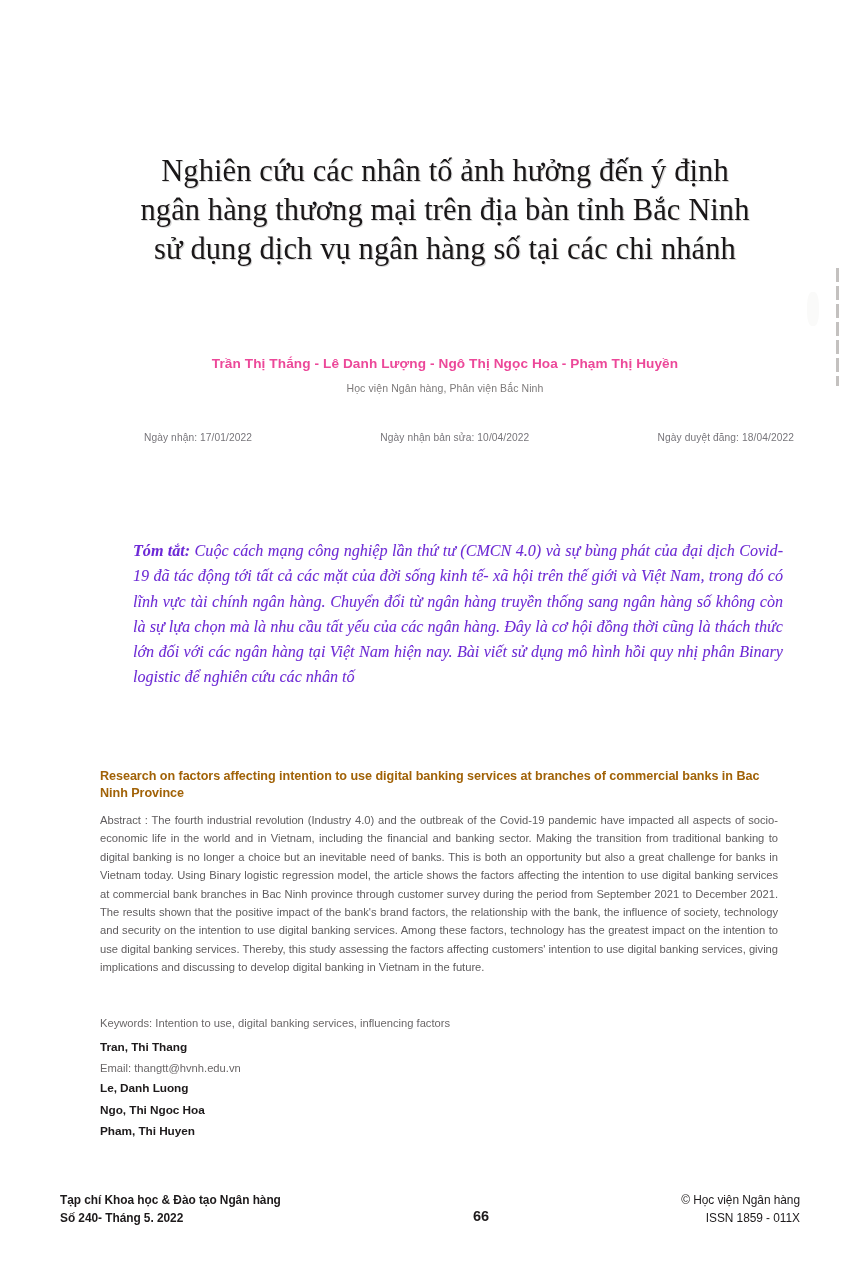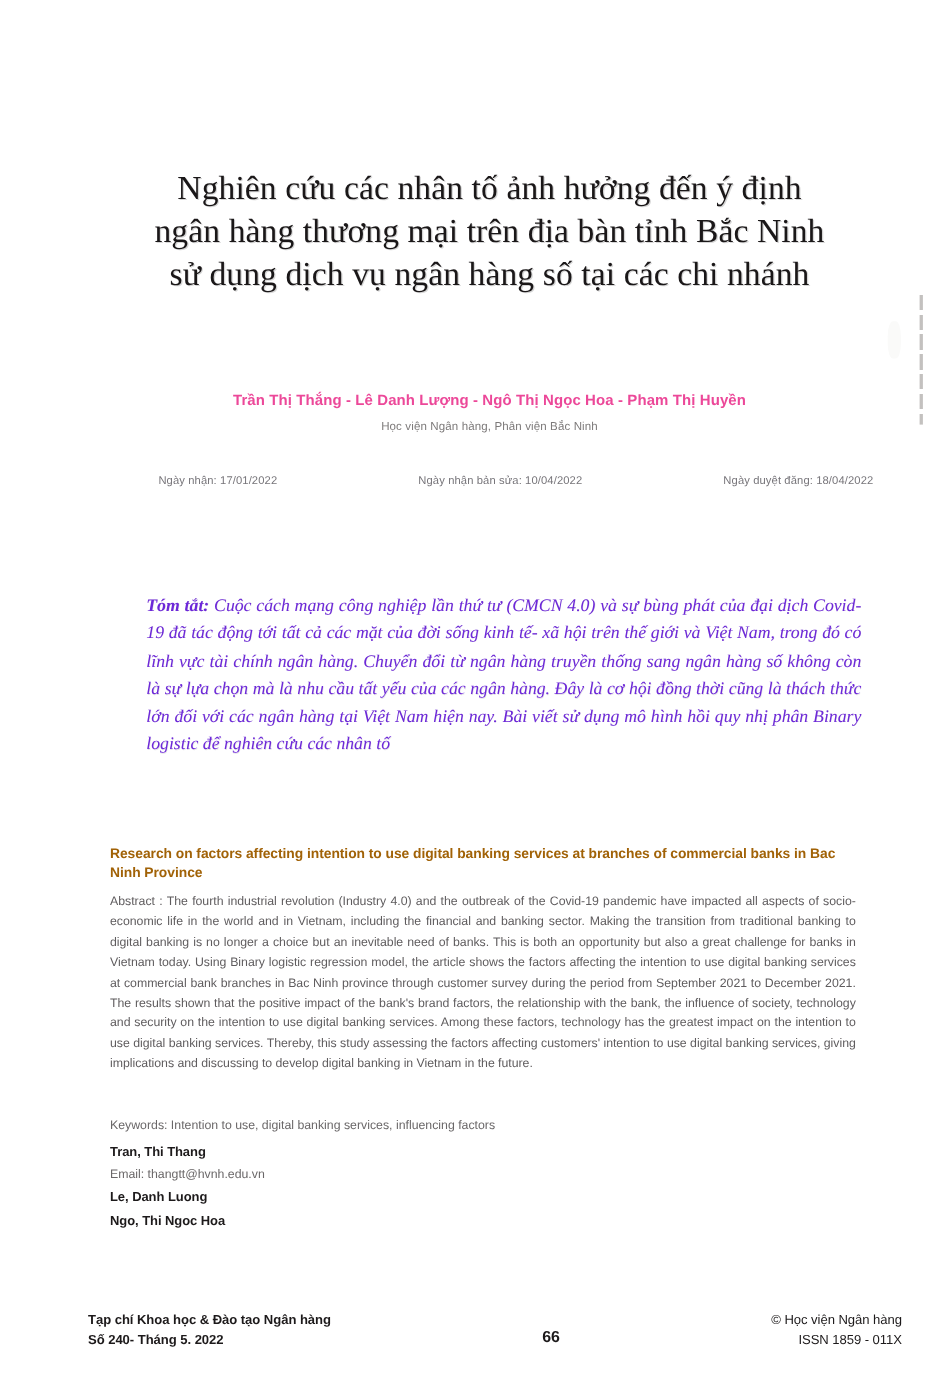--- a/index.html
+++ b/index.html
@@ -176,21 +176,20 @@
 
   
   .footer {
     position: absolute;
     left: 60px;
     top: 1192px;
     width: 740px;
     display: flex;
     justify-content: space-between;
     align-items: flex-start;
-    margin-left: 20px;
   }
   .footer-left, .footer-right {
     font-size: 11.9px;
     font-weight: bold;
     line-height: 17.6px;
     color: #1d1a1b;
     letter-spacing: -.05px;
   }
   .footer-right { text-align: right; font-weight: normal; }
   .footer-right .rights { font-weight: normal; }
@@ -230,20 +229,21 @@
 
   <div class="en-abstract">Abstract : The fourth industrial revolution (Industry 4.0) and the outbreak of the Covid-19 pandemic have impacted all aspects of socio-economic life in the world and in Vietnam, including the financial and banking sector. Making the transition from traditional banking to digital banking is no longer a choice but an inevitable need of banks. This is both an opportunity but also a great challenge for banks in Vietnam today. Using Binary logistic regression model, the article shows the factors affecting the intention to use digital banking services at commercial bank branches in Bac Ninh province through customer survey during the period from September 2021 to December 2021. The results shown that the positive impact of the bank's brand factors, the relationship with the bank, the influence of society, technology and security on the intention to use digital banking services. Among these factors, technology has the greatest impact on the intention to use digital banking services. Thereby, this study assessing the factors affecting customers' intention to use digital banking services, giving implications and discussing to develop digital banking in Vietnam in the future.</div>
 
   <div class="en-keywords">Keywords: Intention to use, digital banking services, influencing factors</div>
 
   <div class="author-list">
     <div class="author-name">Tran, Thi Thang</div>
     <div class="author-email">Email: thangtt@hvnh.edu.vn</div>
     <div class="author-name">Le, Danh Luong</div>
     <div class="author-name">Ngo, Thi Ngoc Hoa</div>
+    <div class="author-name">Pham, Thi Huyen</div>
   </div>
 
   <div class="footer">
     <div class="footer-left">
       <div>Tạp chí Khoa học &amp; Đào tạo Ngân hàng</div>
       <div>Số 240- Tháng 5. 2022</div>
     </div>
     <div class="footer-center">66</div>
     <div class="footer-right">
       <div class="rights">© Học viện Ngân hàng</div>

